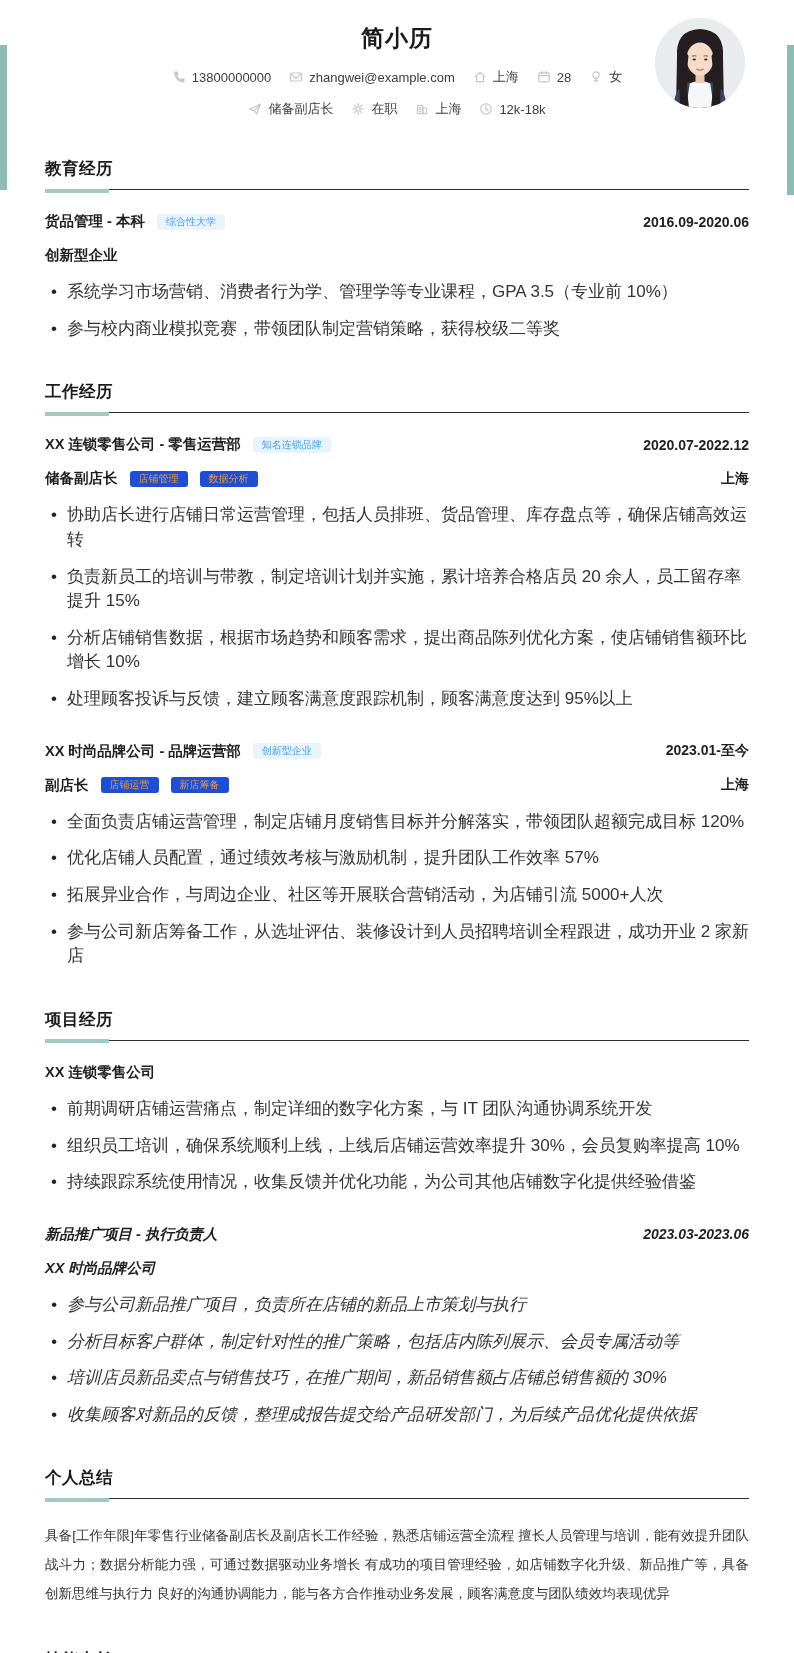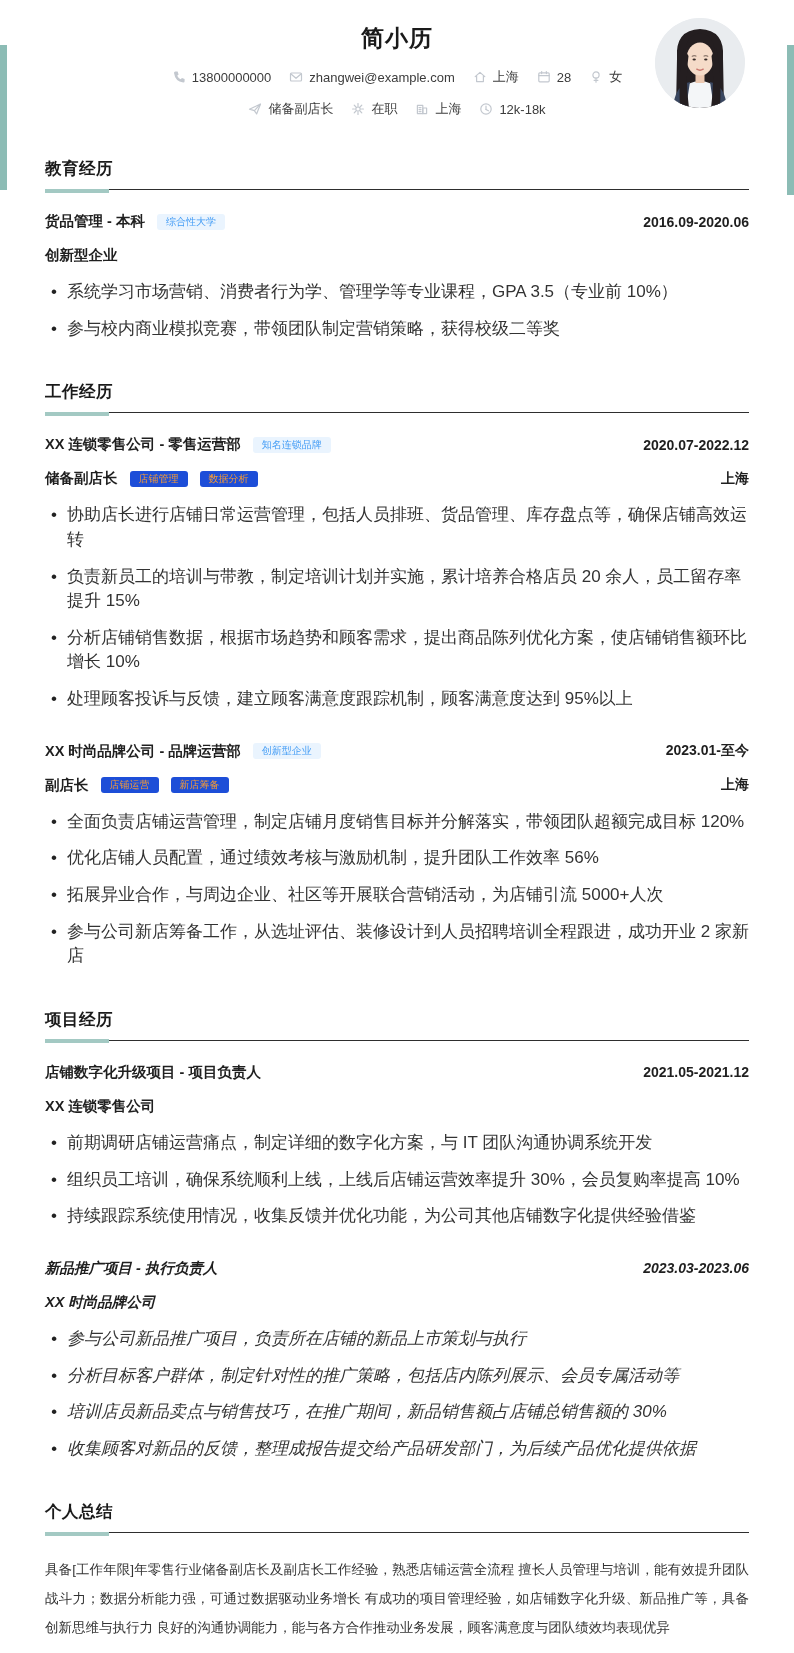--- a/index.html
+++ b/index.html
@@ -253,40 +253,36 @@
         <div class="entry-row">
           <span class="entry-left">
             <span class="entry-name">副店长</span>
             <span class="tag orange">店铺运营</span>
             <span class="tag orange">新店筹备</span>
           </span>
           <span class="entry-loc">上海</span>
         </div>
         <ul class="bullets">
           <li>全面负责店铺运营管理，制定店铺月度销售目标并分解落实，带领团队超额完成目标 120%</li>
-          <li>优化店铺人员配置，通过绩效考核与激励机制，提升团队工作效率 56%</li>
+          <li>优化店铺人员配置，通过绩效考核与激励机制，提升团队工作效率 57%</li>
           <li>拓展异业合作，与周边企业、社区等开展联合营销活动，为店铺引流 5000+人次</li>
           <li>参与公司新店筹备工作，从选址评估、装修设计到人员招聘培训全程跟进，成功开业 2 家新店</li>
         </ul>
       </div>
 
     </div>
   </div>
 
   <div class="section">
     <div class="section-header">
       <span class="section-title">项目经历</span>
     </div>
     <div class="section-body">
 
       <div class="entry">
-        <div class="entry-row">
-          <span class="entry-name">店铺数字化升级项目 - 项目负责人</span>
-          <span class="entry-date">2021.05-2021.12</span>
-        </div>
         <div class="entry-row">
           <span class="entry-name">XX 连锁零售公司</span>
         </div>
         <ul class="bullets">
           <li>前期调研店铺运营痛点，制定详细的数字化方案，与 IT 团队沟通协调系统开发</li>
           <li>组织员工培训，确保系统顺利上线，上线后店铺运营效率提升 30%，会员复购率提高 10%</li>
           <li>持续跟踪系统使用情况，收集反馈并优化功能，为公司其他店铺数字化提供经验借鉴</li>
         </ul>
       </div>
 

